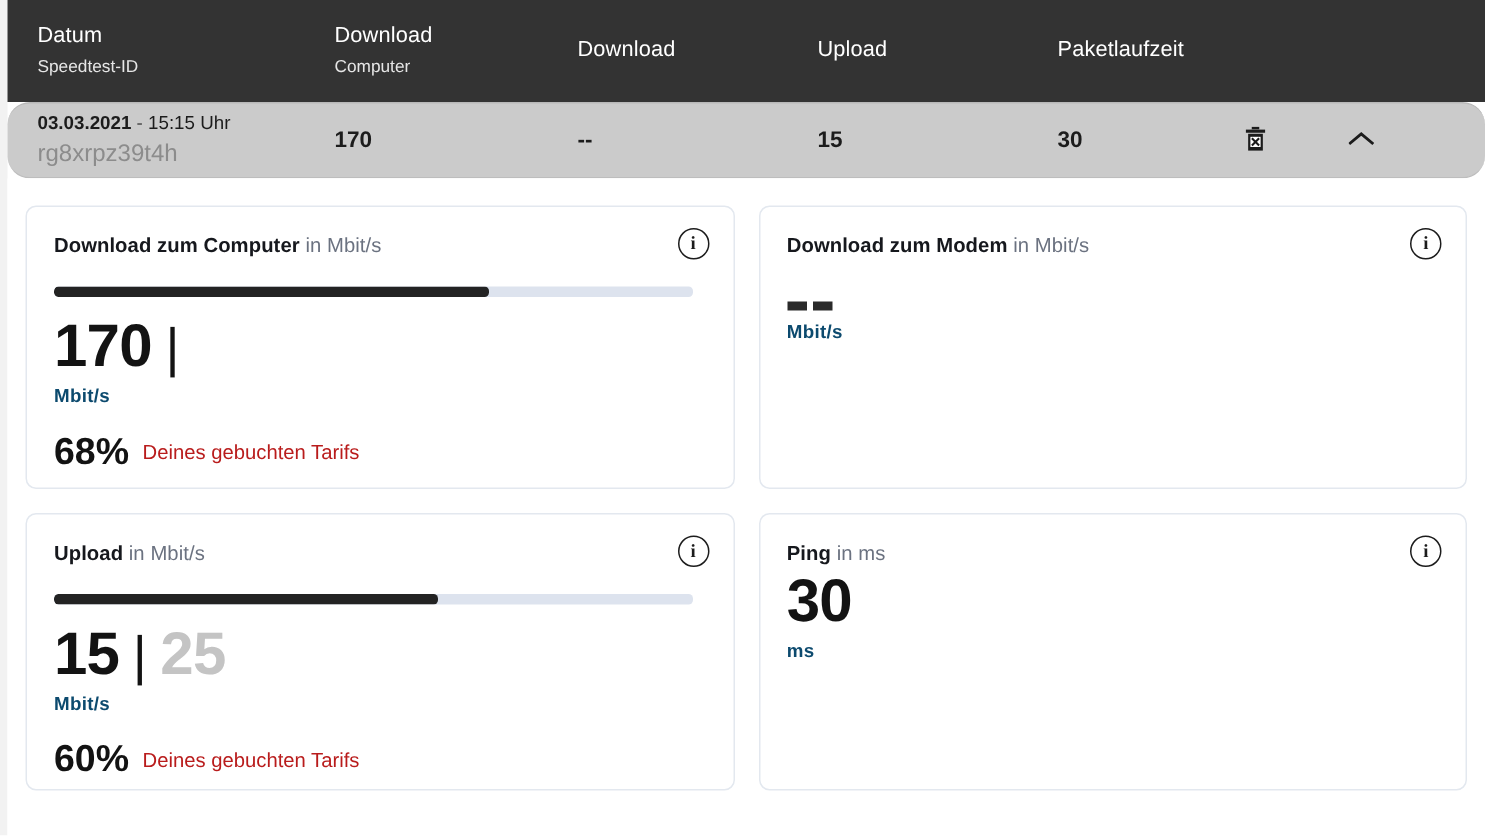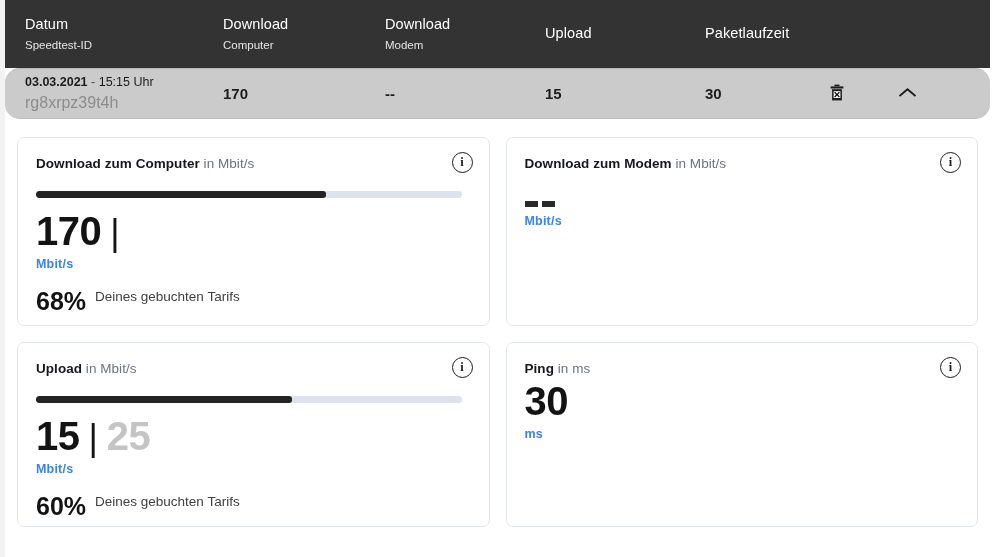--- a/index.html
+++ b/index.html
@@ -207,39 +207,39 @@
     margin: 0 9px;
     line-height: .95;
   }
   .metric .big.max {
     color: #c4c4c4;
   }
 
   .unit {
     font-size: 12.5px;
     font-weight: 700;
-    color: #3b82f6;
+    color: #0c4a6e;
     margin-top: 7px;
     letter-spacing: .2px;
   }
 
   .pct-row {
     margin-top: 18px;
     display: flex;
-    align-items: flex-start;
+    align-items: center;
   }
   .pct-row .pct {
     font-size: 25px;
     font-weight: 700;
     color: #131313;
     line-height: 1;
   }
   .pct-row .pct-label {
     font-size: 13.5px;
-    color: #404040;
+    color: #b91c1c;
     margin-left: 9px;
   }
 
   
   .metric-empty {
     margin-top: 30px;
     display: flex;
     align-items: center;
     gap: 4px;
   }
@@ -262,21 +262,20 @@
     <div class="col col-datum">
       <div class="th-main">Datum</div>
       <div class="th-sub">Speedtest-ID</div>
     </div>
     <div class="col col-dlcomp">
       <div class="th-main">Download</div>
       <div class="th-sub">Computer</div>
     </div>
     <div class="col col-dlmodem">
       <div class="th-main">Download</div>
-      <div class="th-sub">Modem</div>
     </div>
     <div class="col col-upload">
       <div class="th-main">Upload</div>
     </div>
     <div class="col col-ping">
       <div class="th-main">Paketlaufzeit</div>
     </div>
   </div>
 
   <div class="table-row">

